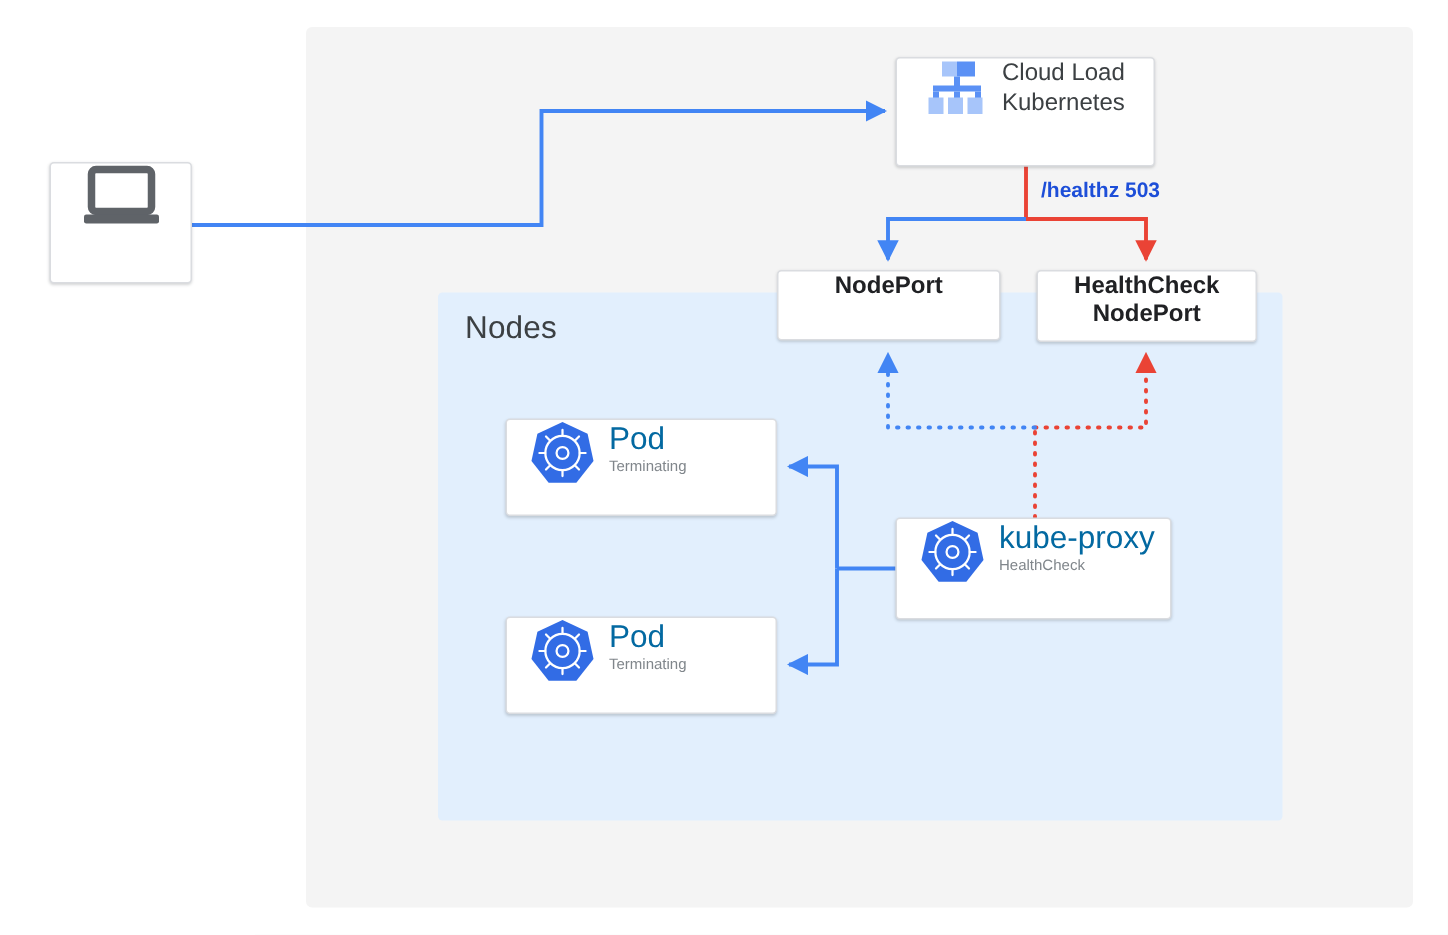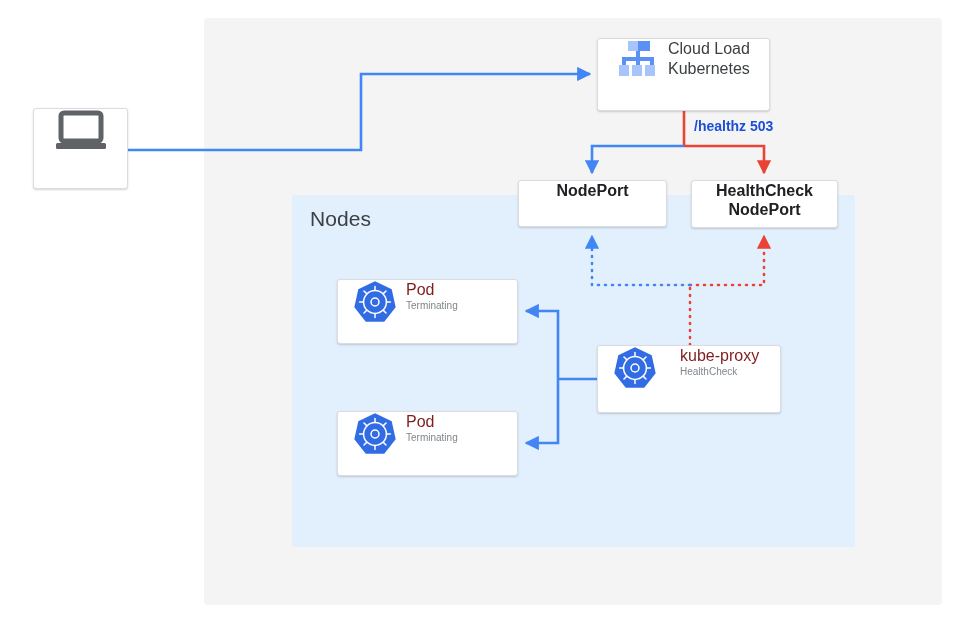--- a/index.html
+++ b/index.html
@@ -67,22 +67,22 @@
     align-items: center;
     justify-content: center;
   }
   .card-text {
     display: flex;
     flex-direction: column;
     justify-content: center;
     line-height: 1.25;
   }
   .card-title {
-    font-size: 16px;
-    color: #7f1d1d;
+    font-size: 21px;
+    color: #0369a1;
   }
   .card-sub {
     font-size: 10px;
     color: #80868b;
   }
 
   
   .card-client {
     left: 33px;  top: 108px;  width: 95px;  height: 81px;
     justify-content: center;
@@ -108,21 +108,21 @@
     color: #202124;
     text-align: center;
     line-height: 1.2;
   }
 
   .card-pod1 { left: 337px; top: 279px; width: 181px; height: 65px; padding-left: 6px; }
   .card-pod2 { left: 337px; top: 411px; width: 181px; height: 65px; padding-left: 6px; }
   .card-pod1 .card-icon, .card-pod2 .card-icon { width: 62px; }
 
   .card-kubeproxy {
-    left: 597px; top: 345px; width: 184px; height: 68px; padding-left: 6px; gap: 14px;
+    left: 597px; top: 345px; width: 184px; height: 68px; padding-left: 6px;
   }
   .card-kubeproxy .card-icon { width: 62px; }
 
   
   .healthz-label {
     position: absolute;
     left: 694px;
     top: 118px;
     font-size: 14px;
     font-weight: bold;

